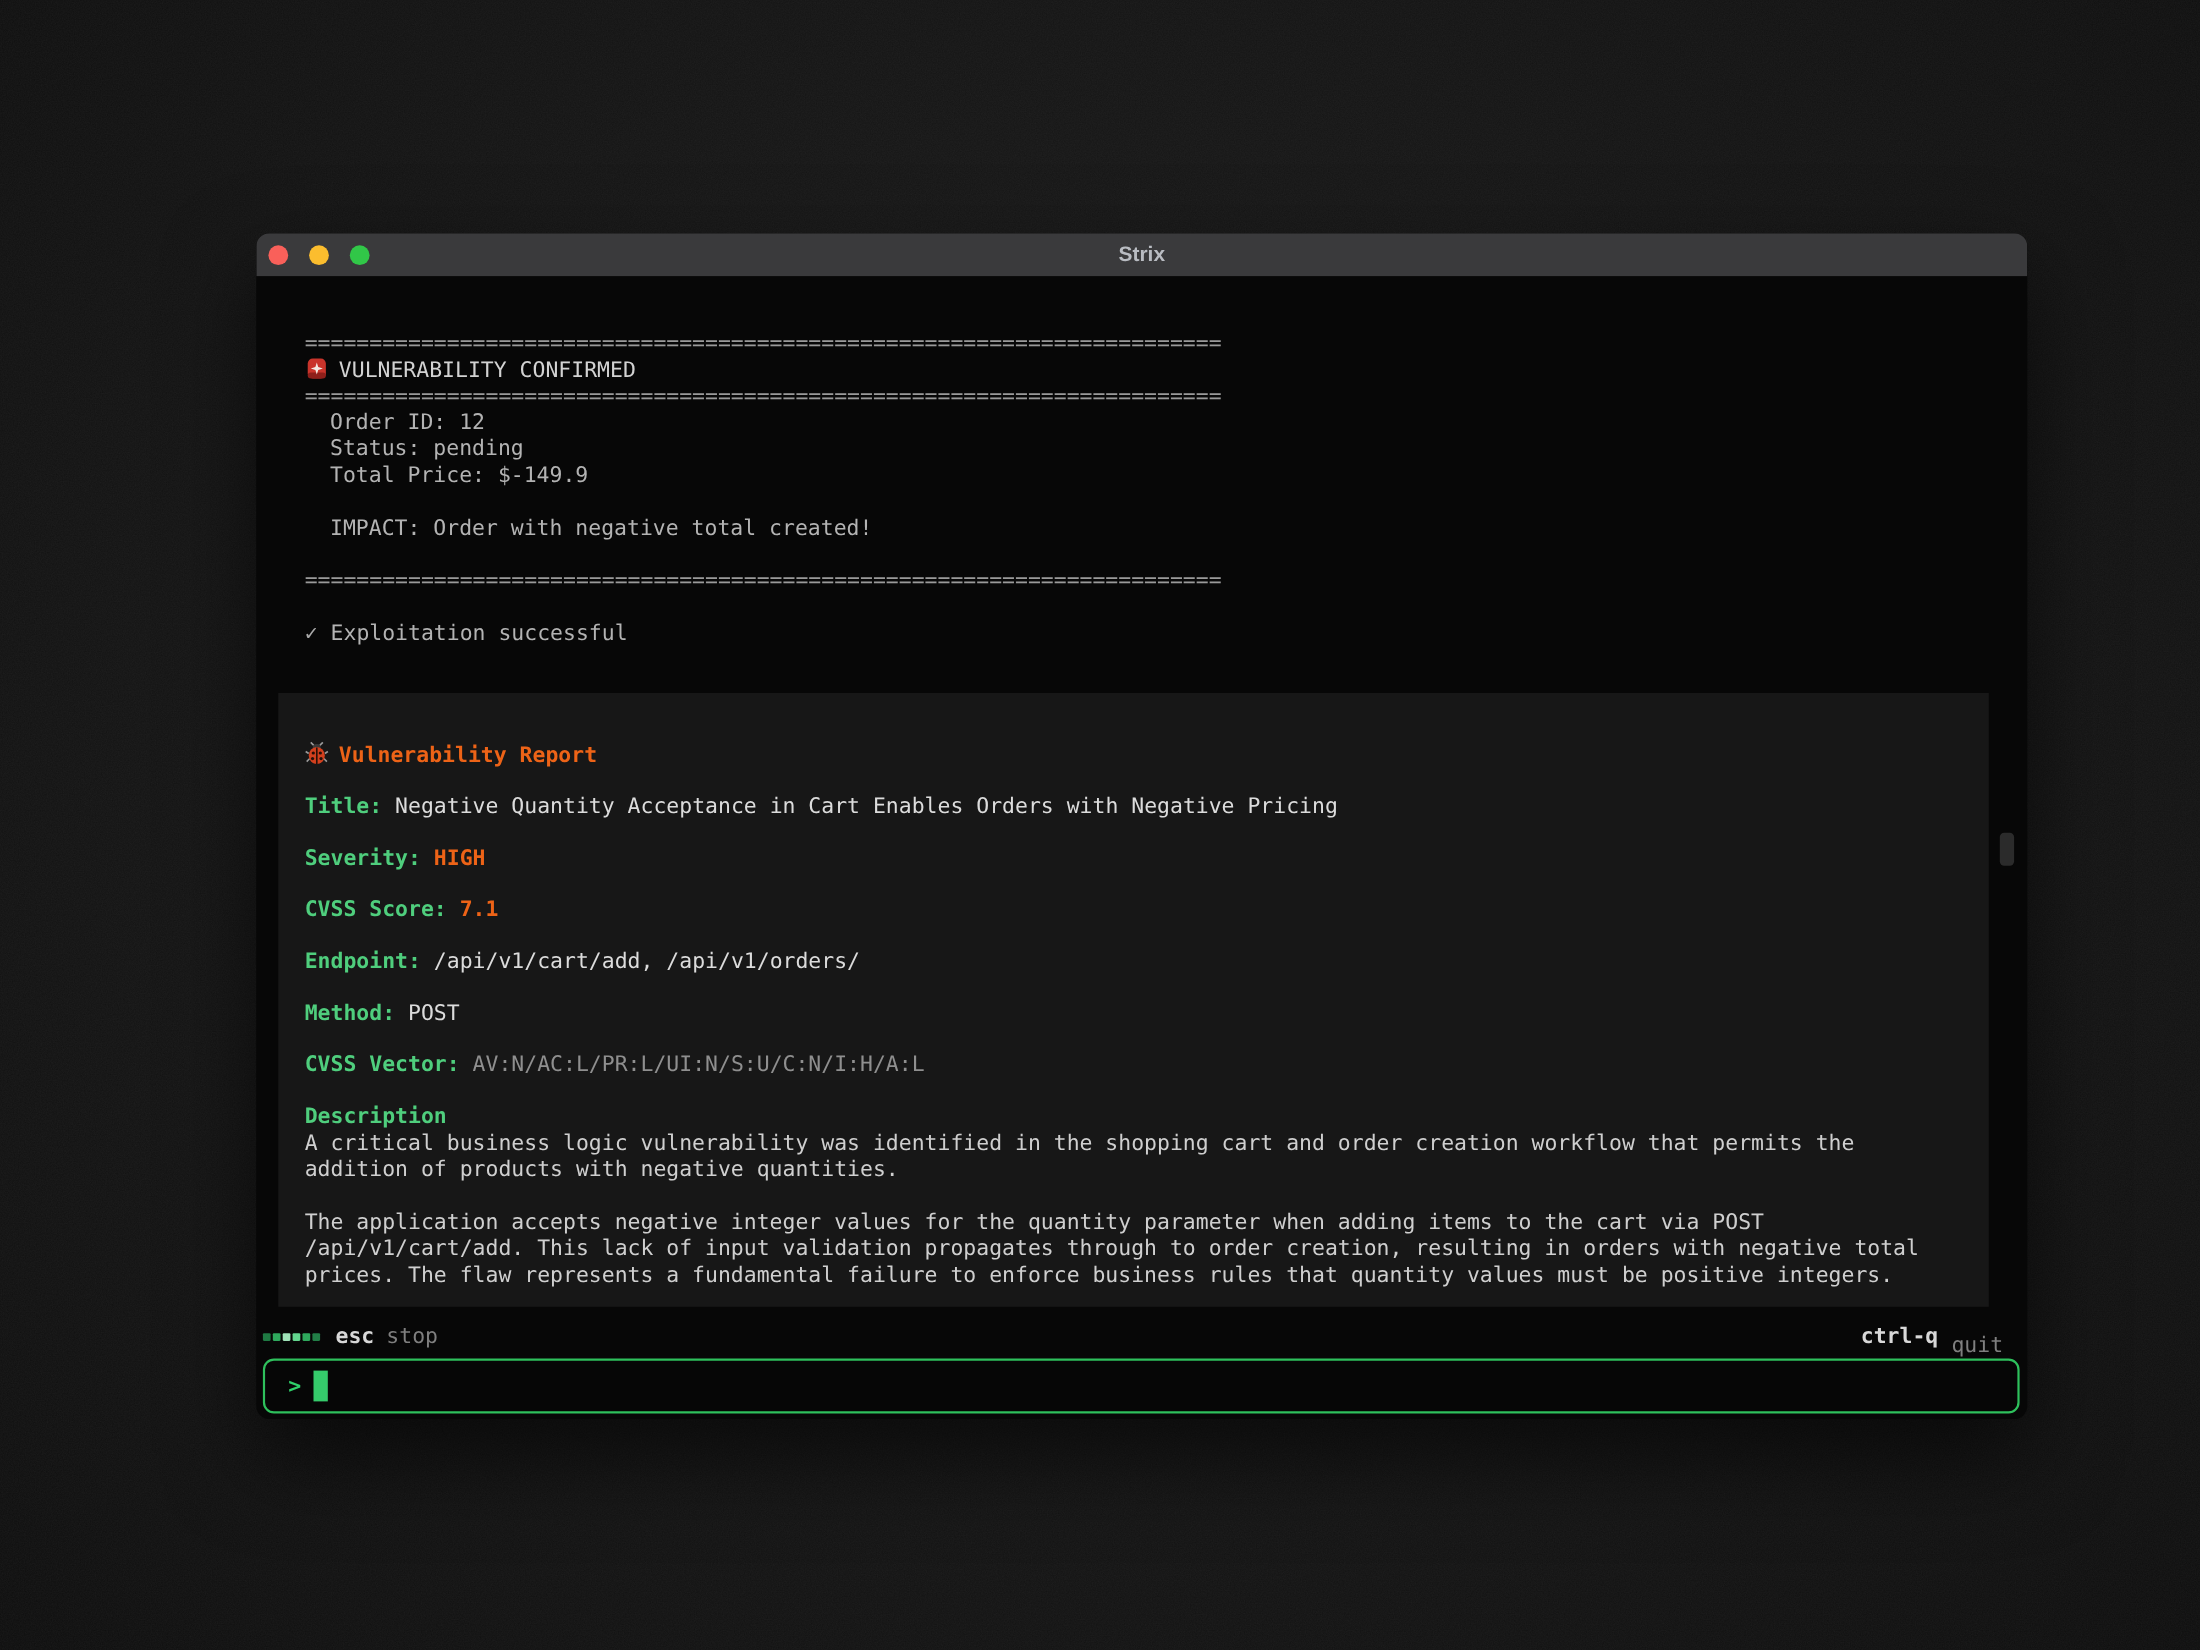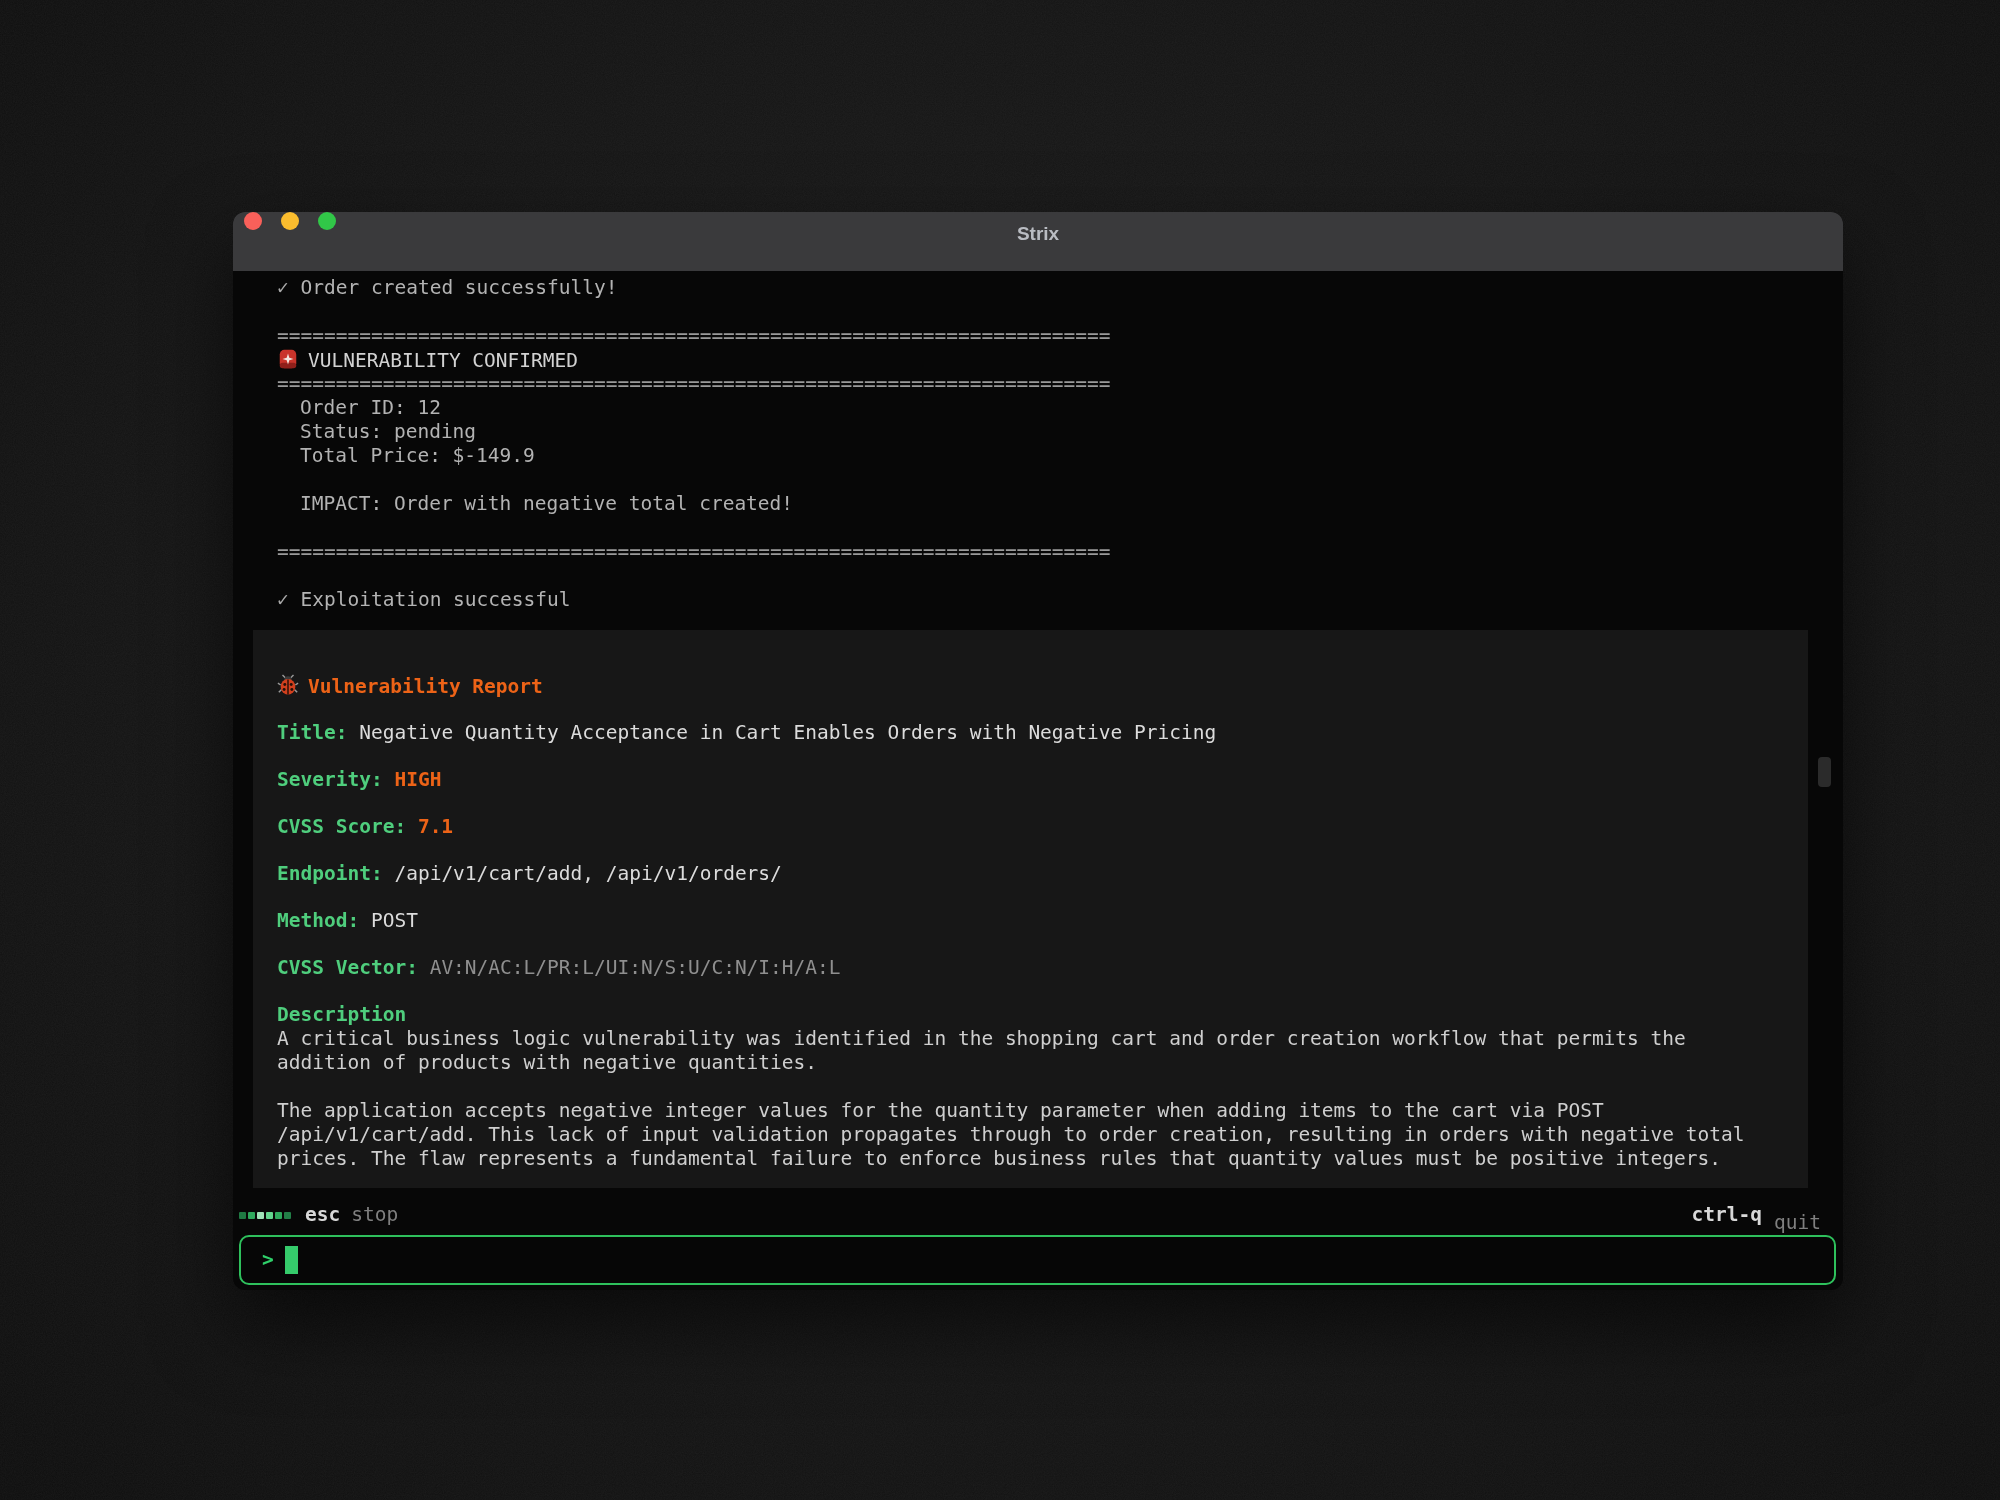--- a/index.html
+++ b/index.html
@@ -10,22 +10,22 @@
     background: radial-gradient(ellipse at 50% 45%, #1c1c1c 0%, #151515 55%, #0e0e0e 100%);
   }
   .noise-layer { position: absolute; inset: 0; width: 2000px; height: 1500px; opacity: .5; }
 
   .window {
     position: absolute; left: 233px; top: 212px; width: 1610px; height: 1078px;
     background: #070707; border-radius: 12px; overflow: hidden;
     box-shadow: 0 34px 80px rgba(0,0,0,.6);
   }
   .titlebar {
-    height: 59px; background: #3a3a3c; position: relative;
-    display: flex; align-items: flex-start;
+    height: 39px; background: #3a3a3c; position: relative;
+    display: flex; align-items: center;
   }
   .lights { display: flex; gap: 19px; padding-left: 11px; }
   .light { width: 18px; height: 18px; border-radius: 50%; }
   .light.red    { background: #f9605a; }
   .light.yellow { background: #fbbd2e; }
   .light.green  { background: #31c748; }
   .titlebar-title {
     position: absolute; left: 0; right: 0; text-align: center;
     font: bold 19px/44px "Liberation Sans", sans-serif; color: #b9bcc2;
   }
@@ -95,21 +95,20 @@
   <div class="titlebar">
     <div class="lights">
       <div class="light red"></div>
       <div class="light yellow"></div>
       <div class="light green"></div>
     </div>
     <div class="titlebar-title">Strix</div>
   </div>
 
   <div class="term-output mono">
-    <div class="tline"><span class="check">✓</span> <span>Order created successfully!</span></div>
     <div class="tblank"></div>
     <div class="tline sep">=======================================================================</div>
     <div class="tline"><span class="icon-inline"><svg viewBox="0 0 24 24" width="22" height="22">
             <rect x="3" y="2" width="18" height="20" rx="5" fill="#c9342b"></rect>
             <rect x="3" y="16" width="18" height="6" rx="3" fill="#8f1f1a"></rect>
             <path d="M12 6 L13.4 10.6 L18 12 L13.4 13.4 L12 18 L10.6 13.4 L6 12 L10.6 10.6 Z" fill="#f3e9e2"></path>
           </svg></span><span class="box-header-text">VULNERABILITY CONFIRMED</span></div>
     <div class="tline sep">=======================================================================</div>
     <div class="tline indent">Order ID: 12</div>
     <div class="tline indent">Status: pending</div>

